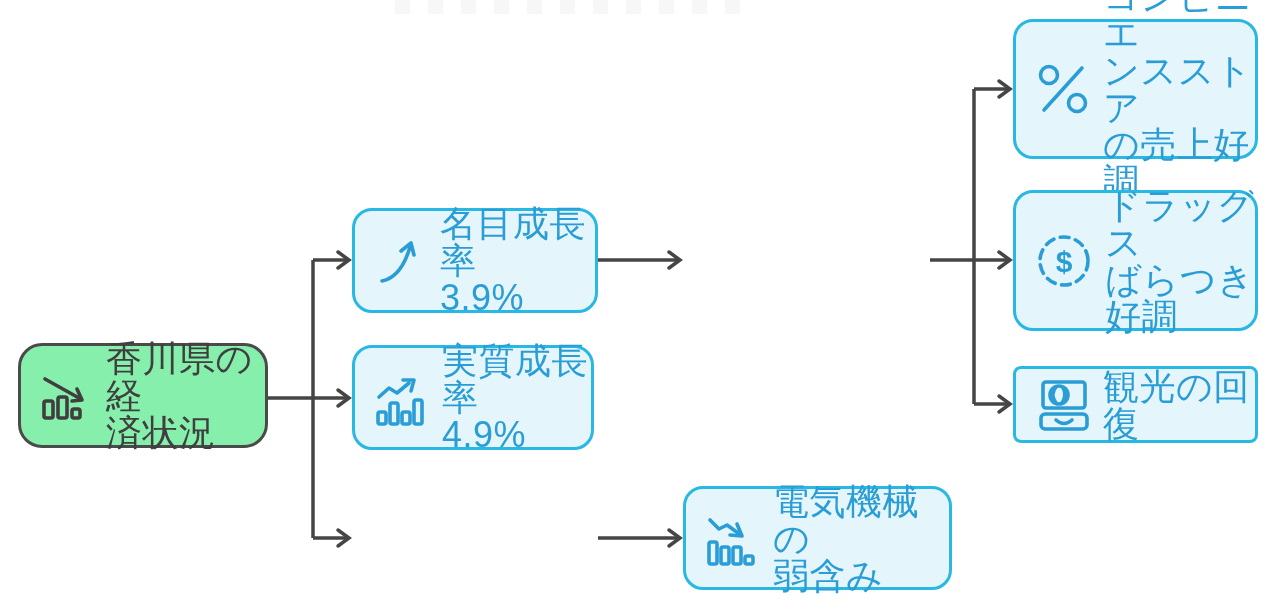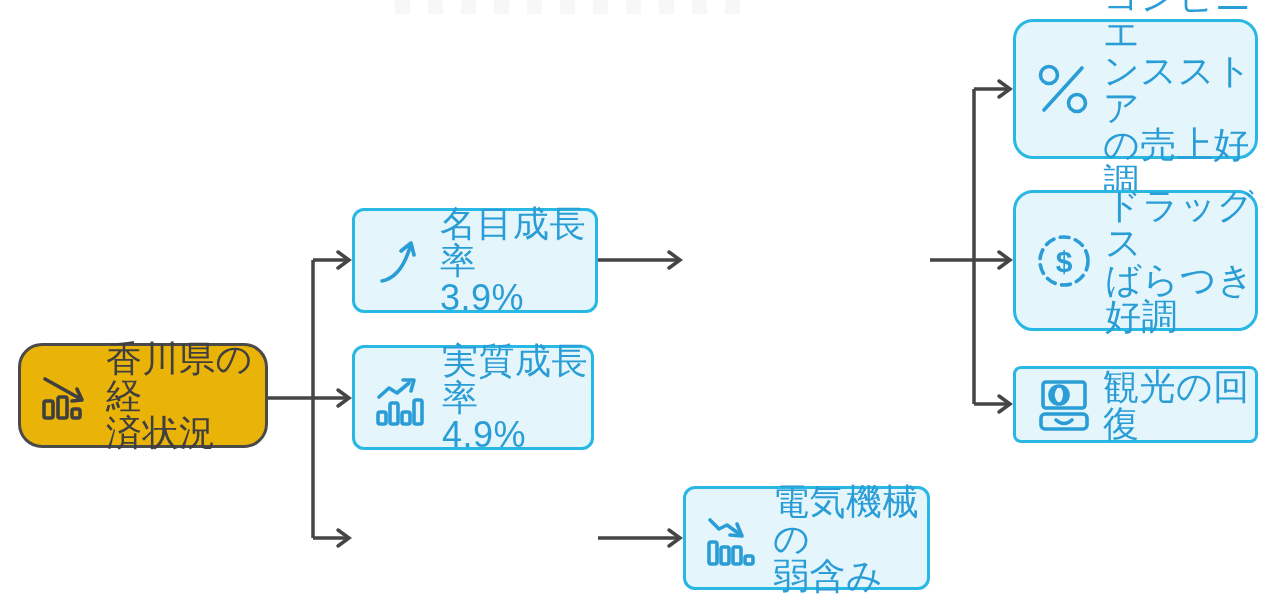--- a/index.html
+++ b/index.html
@@ -6,27 +6,27 @@
   .canvas{
     position:relative;width:1280px;height:606px;background:#ffffff;overflow:hidden;
     font-family:"Liberation Sans","DejaVu Sans",sans-serif;
   }
   
   .wm-row{position:absolute;left:395px;top:0;display:flex;gap:18px;}
   .wm-sq{width:15px;height:14px;background:#f7f7f8;}
 
   .node{
     position:absolute;display:flex;align-items:center;box-sizing:border-box;
-    border-radius:12px;padding-left:20px;gap:13px;
+    border-radius:20px;padding-left:20px;gap:13px;
   }
   .node .label{white-space:pre-line;font-size:36px;line-height:37px;letter-spacing:.5px;}
   .node .icon{flex:0 0 auto;display:flex;align-items:center;justify-content:center;}
 
   .node.cyan{background:#e4f6fb;border:3px solid #29b7e3;color:#2a9dd6;}
-  .node.gray{background:#eab308;border:3px solid #4a4a4a;color:#3f3f3f;border-radius:24px;}
+  .node.gray{background:#86efac;border:3px solid #4a4a4a;color:#3f3f3f;border-radius:24px;}
 
   .edges{position:absolute;left:0;top:0;width:1280px;height:606px;}
   .edges path, .edges polyline{stroke:#454545;stroke-width:3.5;fill:none;}
   .edges polyline{stroke-linejoin:miter;stroke-linecap:round;}
 
   .icon svg{display:block;}
   .icon svg *{vector-effect:non-scaling-stroke;}
   .stroke{fill:none;stroke:currentColor;stroke-width:3.6;stroke-linecap:round;stroke-linejoin:round;}
   .fillc{fill:currentColor;stroke:none;}
   .dash{stroke-dasharray:9 6.5;}
@@ -108,21 +108,21 @@
         <rect class="stroke" x="27" y="42" width="8" height="12" rx="2"></rect>
         <rect class="stroke" x="39" y="30" width="8" height="24" rx="2"></rect>
       </svg>
     </span>
     <div class="label">実質成長率
 4.9%</div>
   </div>
 
 
 
-  <div class="node cyan" style="left:683px;top:486px;width:247px;height:104px">
+  <div class="node cyan" style="left:683px;top:486px;width:269px;height:104px">
     <span class="icon">
       <svg width="54" height="56" viewBox="0 0 54 56">
         <polyline class="stroke" points="4,10 13,19 21,15 32,23"></polyline>
         <polyline class="stroke" points="24,25 36,26 31,14"></polyline>
         <rect class="stroke" x="3" y="32" width="8" height="22" rx="2"></rect>
         <rect class="stroke" x="15" y="37" width="8" height="17" rx="2"></rect>
         <rect class="stroke" x="27" y="37" width="8" height="17" rx="2"></rect>
         <rect class="stroke" x="39" y="46" width="8" height="8" rx="2"></rect>
       </svg>
     </span>

